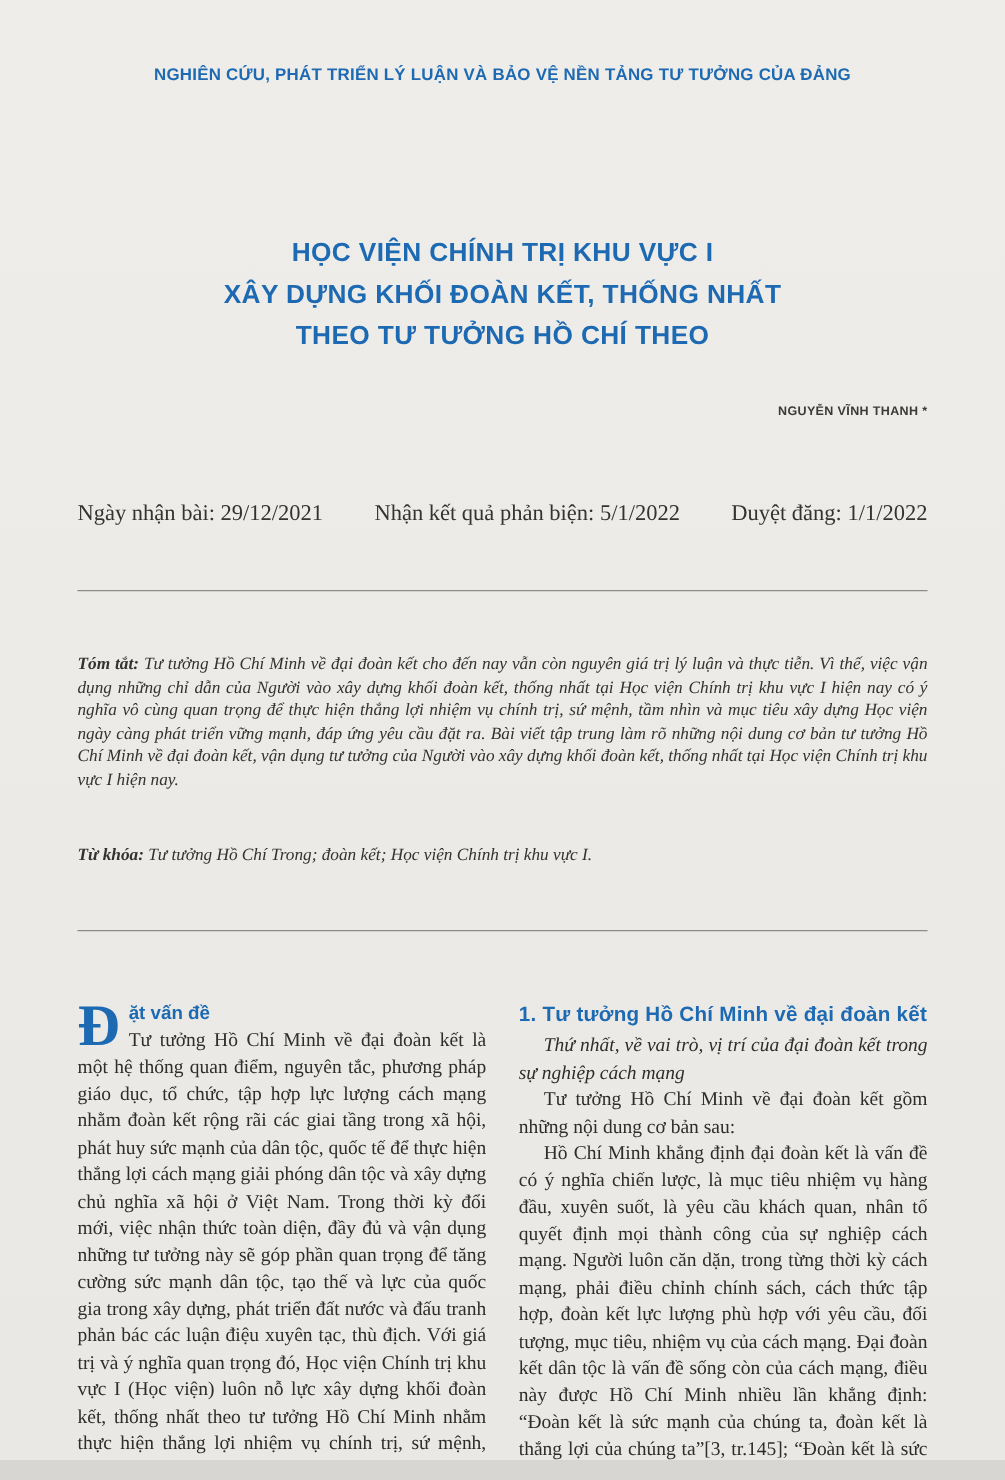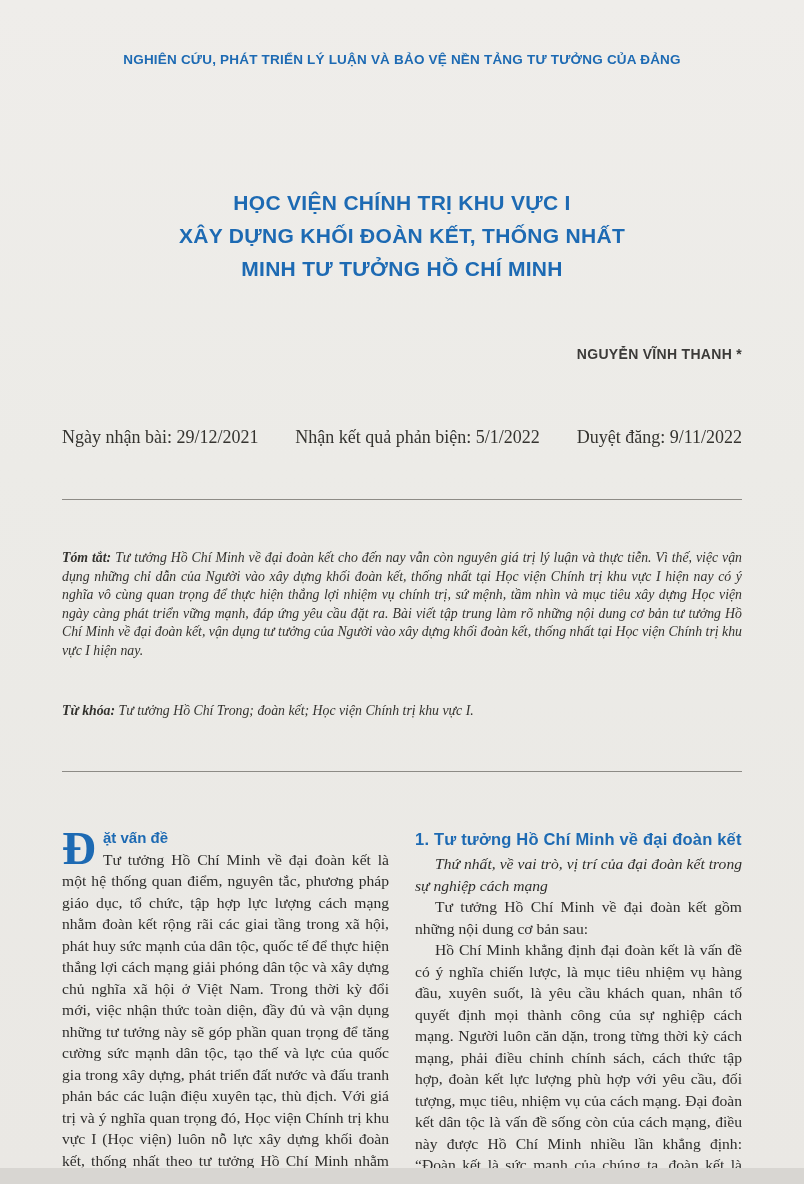--- a/index.html
+++ b/index.html
@@ -34,25 +34,24 @@
   .title-block{margin-top:34px;text-align:center;}
   .title-line{
     font-family:"Liberation Sans","DejaVu Sans",sans-serif;
     font-weight:bold;
     font-size:21px;
     line-height:33px;
     color:#1d6ab3;
     letter-spacing:.3px;
   }
   .author{
-    margin-top:22px;
     text-align:right;
     font-family:"Liberation Sans","DejaVu Sans",sans-serif;
     font-weight:bold;
-    font-size:14px;
+    font-size:10px;
     color:#3b3a38;
     letter-spacing:.3px;
   }
   .dates-row{
     margin-top:26px;
     display:flex;justify-content:space-between;
     font-size:18px;color:#34332f;
   }
   .rule{border:none;border-top:1px solid #8d8b86;margin:12px 0 10px 0;}
   .abstract{
@@ -143,29 +142,29 @@
 <body>
 
 <div class="page">
 
   <div class="banner">NGHIÊN CỨU, PHÁT TRIỂN LÝ LUẬN VÀ BẢO VỆ NỀN TẢNG TƯ TƯỞNG CỦA ĐẢNG</div>
   <div class="banner-dots"></div>
 
   <div class="title-block">
     <div class="title-line">HỌC VIỆN CHÍNH TRỊ KHU VỰC I</div>
     <div class="title-line">XÂY DỰNG KHỐI ĐOÀN KẾT, THỐNG NHẤT</div>
-    <div class="title-line">MINH TƯ TƯỞNG HỒ CHÍ MINH</div>
+    <div class="title-line">THEO TƯ TƯỞNG HỒ CHÍ THEO</div>
   </div>
 
   <div class="author">NGUYỄN VĨNH THANH *</div>
 
   <div class="dates-row">
     <span>Ngày nhận bài: 29/12/2021</span>
     <span>Nhận kết quả phản biện: 5/1/2022</span>
-    <span>Duyệt đăng: 9/11/2022</span>
+    <span>Duyệt đăng: 1/1/2022</span>
   </div>
 
   <hr class="rule">
 
   <p class="abstract">
     <b>Tóm tắt:</b>
     <span>Tư tưởng Hồ Chí Minh về đại đoàn kết cho đến nay vẫn còn nguyên giá trị lý luận và thực tiễn. Vì thế, việc vận dụng những chỉ dẫn của Người vào xây dựng khối đoàn kết, thống nhất tại Học viện Chính trị khu vực I hiện nay có ý nghĩa vô cùng quan trọng để thực hiện thắng lợi nhiệm vụ chính trị, sứ mệnh, tầm nhìn và mục tiêu xây dựng Học viện ngày càng phát triển vững mạnh, đáp ứng yêu cầu đặt ra. Bài viết tập trung làm rõ những nội dung cơ bản tư tưởng Hồ Chí Minh về đại đoàn kết, vận dụng tư tưởng của Người vào xây dựng khối đoàn kết, thống nhất tại Học viện Chính trị khu vực I hiện nay.</span>
   </p>
   <p class="keywords">
     <b>Từ khóa:</b>

